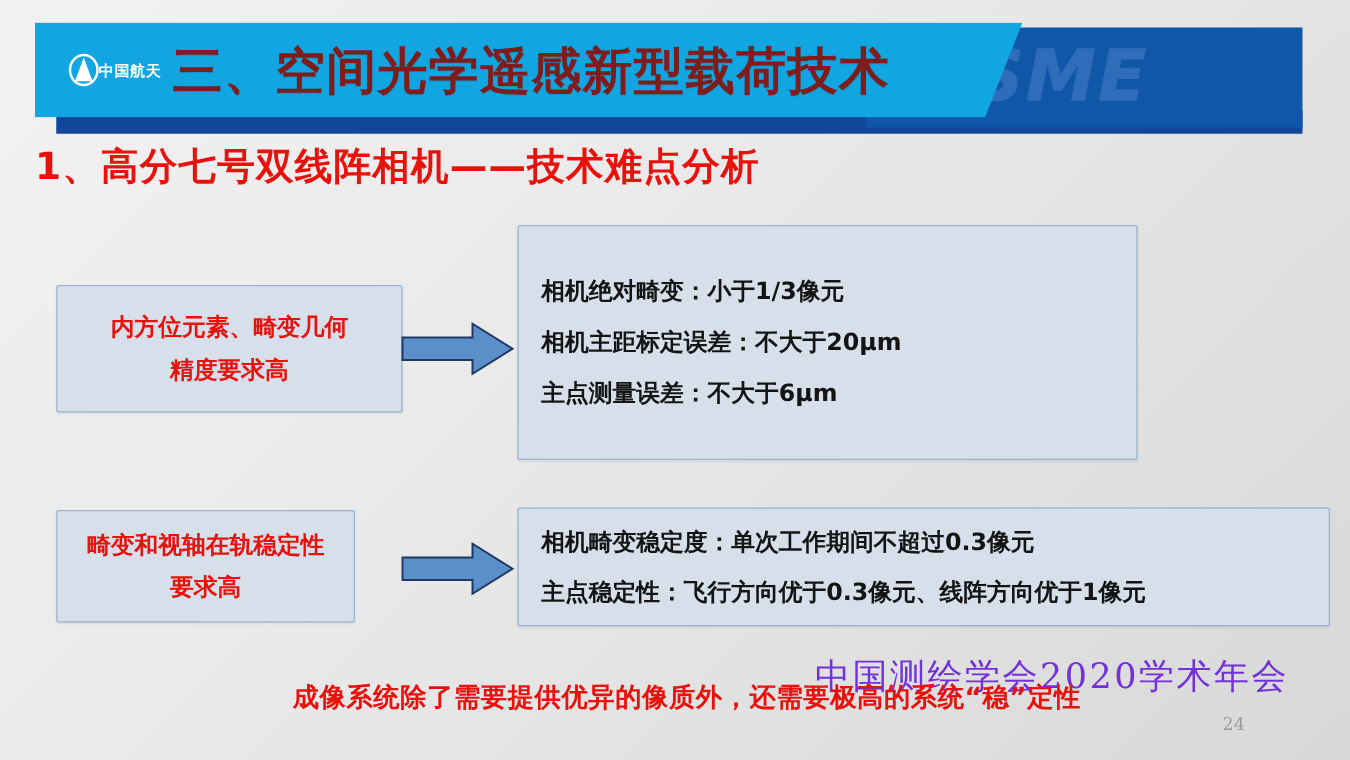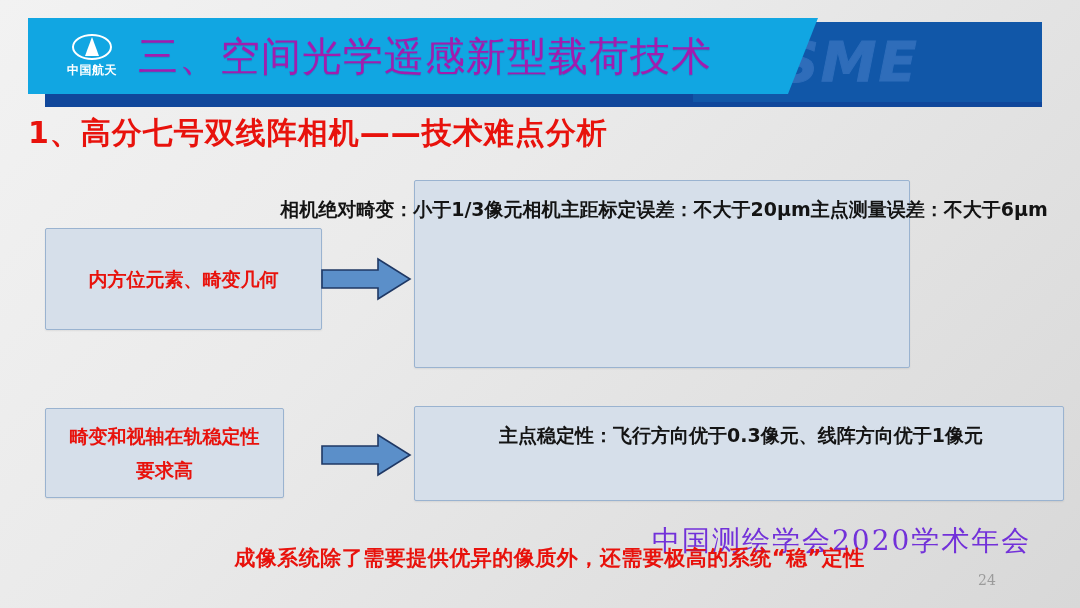--- a/index.html
+++ b/index.html
@@ -62,21 +62,20 @@
     background: #11a6e2;
     -webkit-clip-path: polygon(0 0, 100% 0, 96.2% 100%, 0 100%);
     clip-path: polygon(0 0, 100% 0, 96.2% 100%, 0 100%);
   }
 
   .logo {
     position: absolute;
     left: 55px; top: 27px;
     width: 74px; height: 58px;
     display: flex;
-    flex-direction: column;
     align-items: center;
     justify-content: center;
   }
   .logo-mark {
     width: 40px; height: 26px;
     position: relative;
   }
   .logo-mark .ellipse {
     position: absolute; inset: 0;
     border: 2px solid #ffffff;
@@ -100,22 +99,22 @@
     white-space: nowrap;
   }
 
   .header-title {
     position: absolute;
     left: 138px; top: 22px;
     height: 68px;
     display: flex;
     align-items: center;
     font-size: 40px;
-    font-weight: normal;
-    color: #a21caf;
+    font-weight: bold;
+    color: #7f1d1d;
     letter-spacing: 1px;
     white-space: nowrap;
     text-shadow: 0 1px 1px rgba(0,0,0,0.12);
   }
 
   
   .subtitle {
     position: absolute;
     left: 28px; top: 113px;
     font-size: 30px;
@@ -142,21 +141,21 @@
     text-align: right;
     color: #e8120c;
     font-size: 19px;
     font-weight: bold;
     line-height: 34px;
     padding: 4px 8px;
   }
 
   .right-box {
     display: flex;
-    flex-direction: row;
+    flex-direction: column;
     justify-content: center;
     padding: 8px 14px 8px 18px;
     color: #141414;
     font-size: 19px;
     font-weight: bold;
   }
   .right-box .line { line-height: 41px; white-space: nowrap; }
 
   #left-box-1 { left: 45px;  top: 228px; width: 277px; height: 102px; }
   #right-box-1{ left: 414px; top: 180px; width: 496px; height: 188px; }
@@ -233,20 +232,21 @@
       <div class="logo-text">中国航天</div>
     </div>
 
     <div class="header-title">三、空间光学遥感新型载荷技术</div>
   </div>
 
   <div class="subtitle">1、高分七号双线阵相机——技术难点分析</div>
 
   <div class="box left-box" id="left-box-1">
     <div>内方位元素、畸变几何</div>
+    <div>精度要求高</div>
   </div>
 
   <div class="arrow-shape" id="arrow-1">
     <svg width="92" height="46" viewBox="0 0 92 46">
       <polygon points="2,14 58,14 58,3 90,23 58,43 58,32 2,32" fill="#5b8fc9" stroke="#1f3864" stroke-width="1.6" stroke-linejoin="miter"></polygon>
     </svg>
   </div>
 
   <div class="box right-box" id="right-box-1">
     <div class="line">相机绝对畸变：小于1/3像元</div>
@@ -259,20 +259,21 @@
     <div>要求高</div>
   </div>
 
   <div class="arrow-shape" id="arrow-2">
     <svg width="92" height="46" viewBox="0 0 92 46">
       <polygon points="2,14 58,14 58,3 90,23 58,43 58,32 2,32" fill="#5b8fc9" stroke="#1f3864" stroke-width="1.6" stroke-linejoin="miter"></polygon>
     </svg>
   </div>
 
   <div class="box right-box" id="right-box-2">
+    <div class="line">相机畸变稳定度：单次工作期间不超过0.3像元</div>
     <div class="line">主点稳定性：飞行方向优于0.3像元、线阵方向优于1像元</div>
   </div>
 
   <div class="watermark">中国测绘学会2020学术年会</div>
   <div class="footer-note">成像系统除了需要提供优异的像质外，还需要极高的系统“稳”定性</div>
   <div class="page-number">24</div>
 
 </div>
 
 </body></html>

